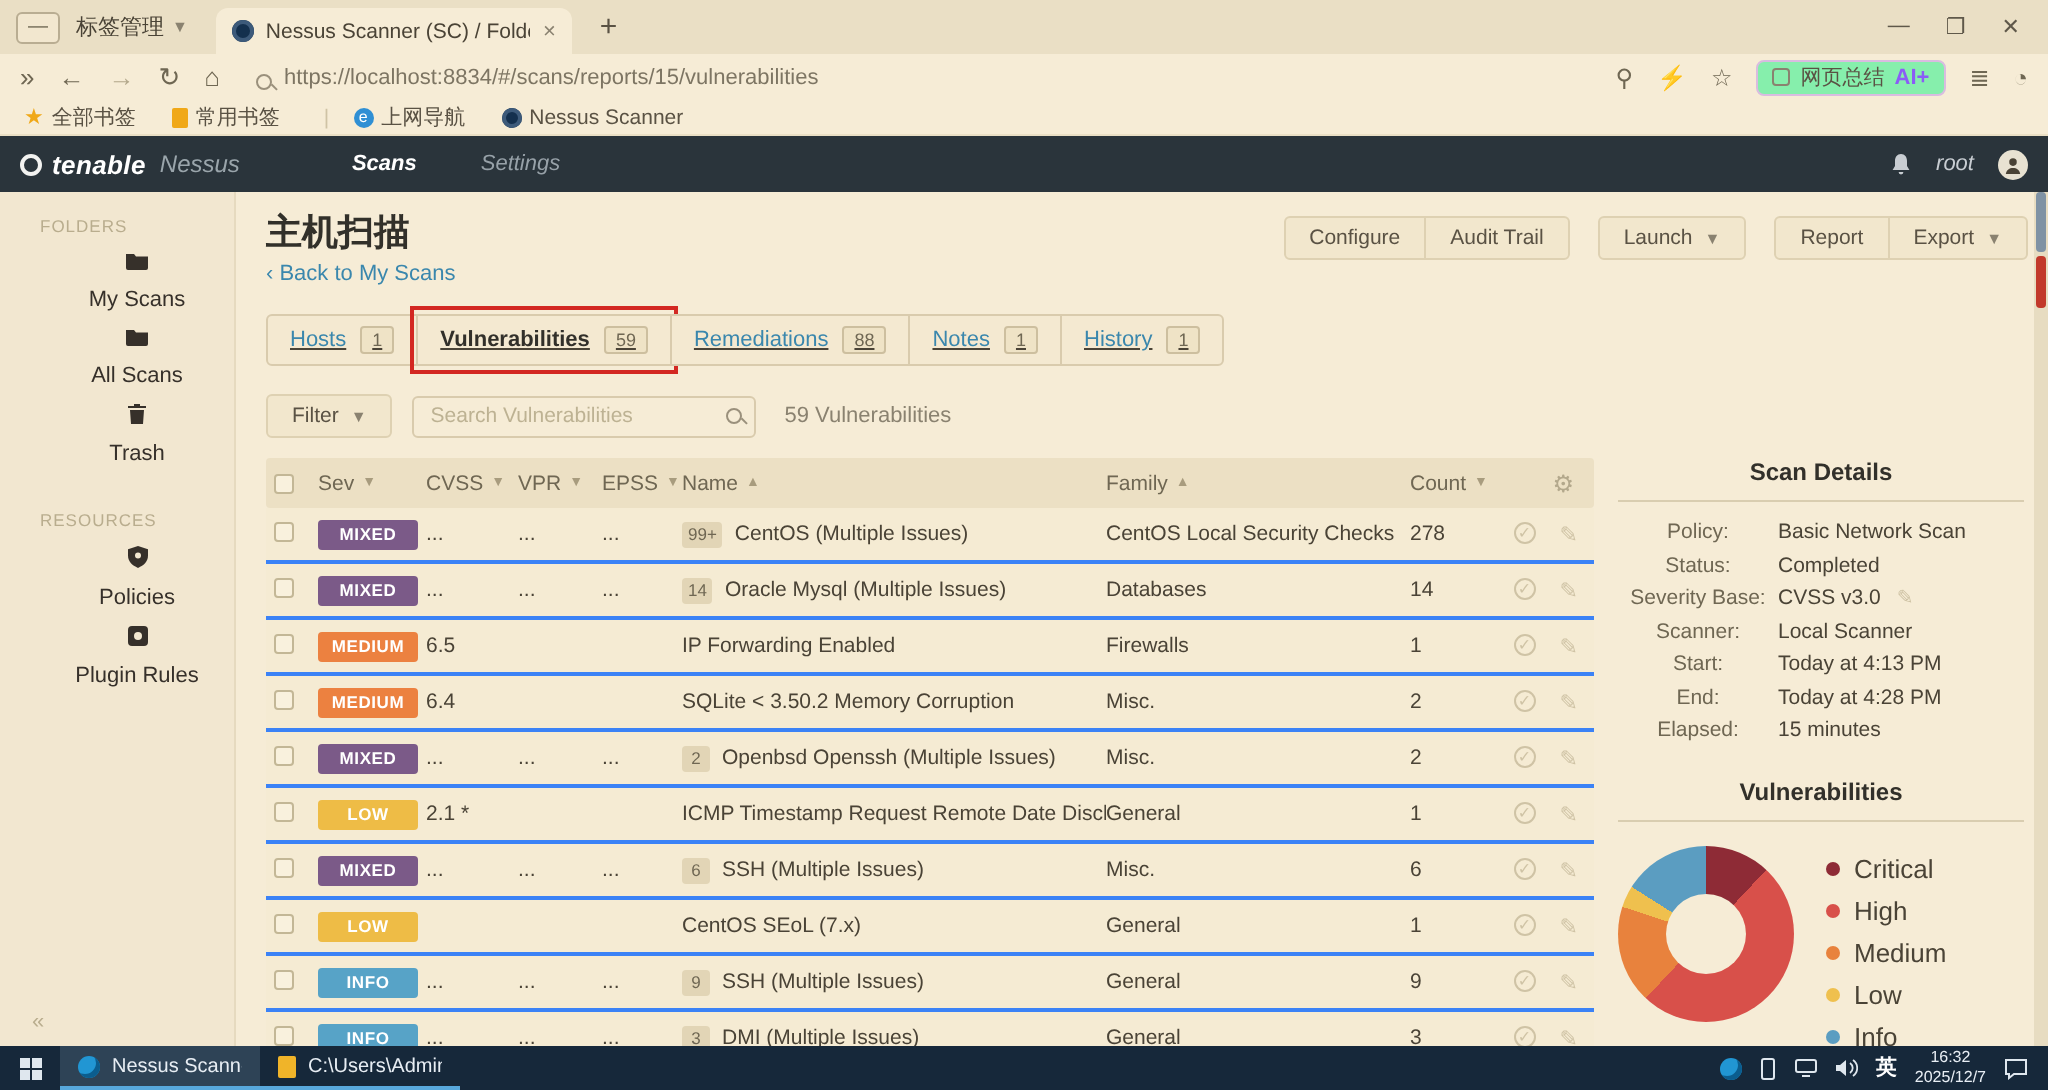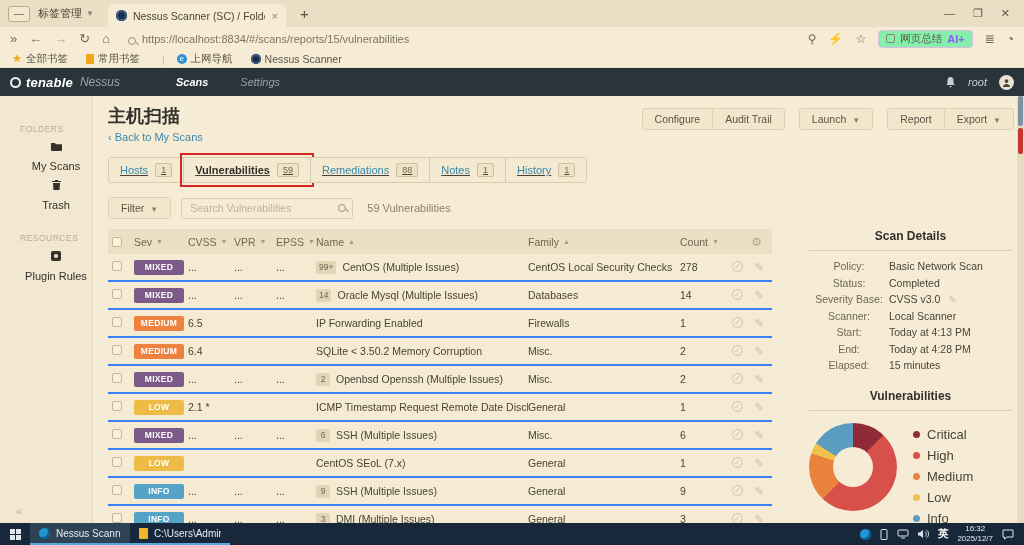--- a/index.html
+++ b/index.html
@@ -47,21 +47,21 @@
   .logo-tenable { color:#fff; font-weight:bold; font-size:13px; letter-spacing:.2px; }
   .logo-nessus { color:#9aa5ab; font-size:12px; margin-left:2px; }
   .nav-item { padding:0 16px; font-size:11px; color:#97a1a8; line-height:28px; }
   .nav-item.active { color:#fff; font-weight:bold; }
   .nav-right { margin-left:auto; display:flex; align-items:center; gap:12px; }
   .root-label { color:#c8cdd2; font-size:11px; }
   .avatar { width:15px; height:15px; border-radius:50%; background:#e8e2d2; display:flex; align-items:center; justify-content:center; }
 
   
   .app { flex:1; display:flex; min-height:0; position:relative; background:#f6ecd6; }
-  .sidebar { width:93px; background:#f2e7d0; border-right:1px solid #e6dabf; padding-top:24px; position:relative; flex:0 0 auto; }
+  .sidebar { width:118px; background:#f2e7d0; border-right:1px solid #e6dabf; padding-top:8px; position:relative; flex:0 0 auto; }
   .side-label { font-size:8.5px; color:#b9ad8e; letter-spacing:.5px; padding:4px 0 4px 20px; }
   .side-item { display:flex; align-items:center; gap:9px; padding:4px 0 4px 20px; color:#36302a; font-size:11px;flex-direction:column; }
   .side-gap { height:14px; }
   .collapse { position:absolute; bottom:6px; left:16px; color:#b9ad8e; font-size:11px; }
 
   .main { flex:1; padding:8px 10px 0 15px; min-width:0; overflow:hidden; }
   .page-head { display:flex; justify-content:space-between; align-items:flex-start; }
   .page-title { font-size:18px; font-weight:bold; color:#32302a; }
   .back-link { color:#3a87ad; font-size:11px; margin-top:3px; display:inline-block; }
   .actions { display:flex; gap:14px; margin-top:4px; }
@@ -237,27 +237,40 @@
   <div class="app">
     <aside class="sidebar">
       <div class="side-label">FOLDERS</div>
       <div class="side-item">
         <svg width="11" height="9" viewBox="0 0 11 9">
             <path d="M0 1h4l1 1.2h6V8a1 1 0 0 1-1 1H1a1 1 0 0 1-1-1z" fill="#36302a"></path>
           </svg>
         <span>My Scans</span>
       </div>
       <div class="side-item">
+        <svg width="11" height="9" viewBox="0 0 11 9">
+            <path d="M0 1h4l1 1.2h6V8a1 1 0 0 1-1 1H1a1 1 0 0 1-1-1z" fill="#36302a"></path>
+          </svg>
+        <span>All Scans</span>
+      </div>
+      <div class="side-item">
         <svg width="9" height="10" viewBox="0 0 9 10">
             <path d="M3 0h3v1h3v1H0V1h3zM1 3h7l-.5 7h-6z" fill="#36302a"></path>
           </svg>
         <span>Trash</span>
       </div>
       <div class="side-gap"></div>
       <div class="side-label">RESOURCES</div>
+      <div class="side-item">
+        <svg width="10" height="11" viewBox="0 0 10 11">
+            <path d="M5 0l5 1.6v3.2c0 3-2 4.9-5 6.2-3-1.3-5-3.2-5-6.2V1.6z" fill="#36302a"></path>
+            <circle cx="5" cy="4.7" r="1.5" fill="#f2e7d0"></circle>
+          </svg>
+        <span>Policies</span>
+      </div>
       <div class="side-item">
         <svg width="10" height="10" viewBox="0 0 10 10">
             <rect x="0" y="0" width="10" height="10" rx="2" fill="#36302a"></rect>
             <circle cx="5" cy="5" r="2" fill="#f2e7d0"></circle>
           </svg>
         <span>Plugin Rules</span>
       </div>
       <span class="collapse">«</span>
     </aside>
 

